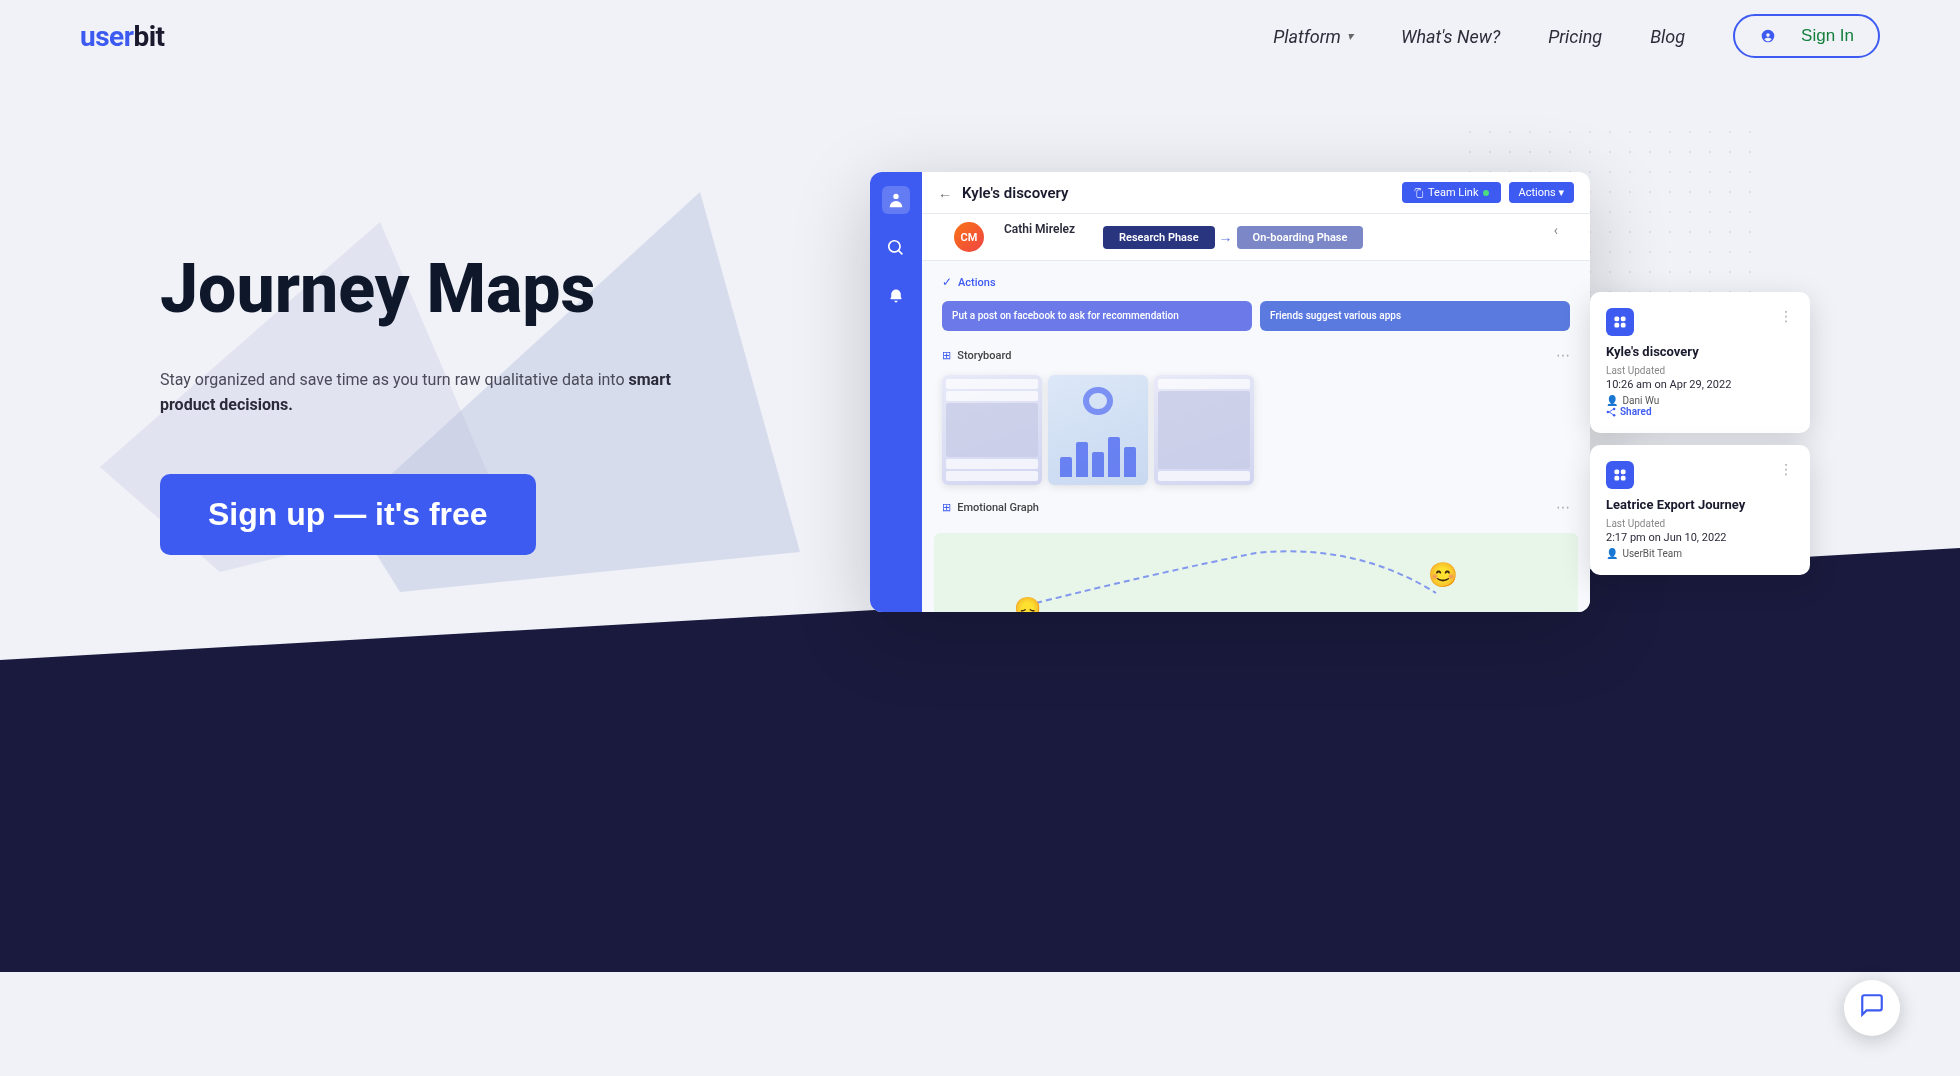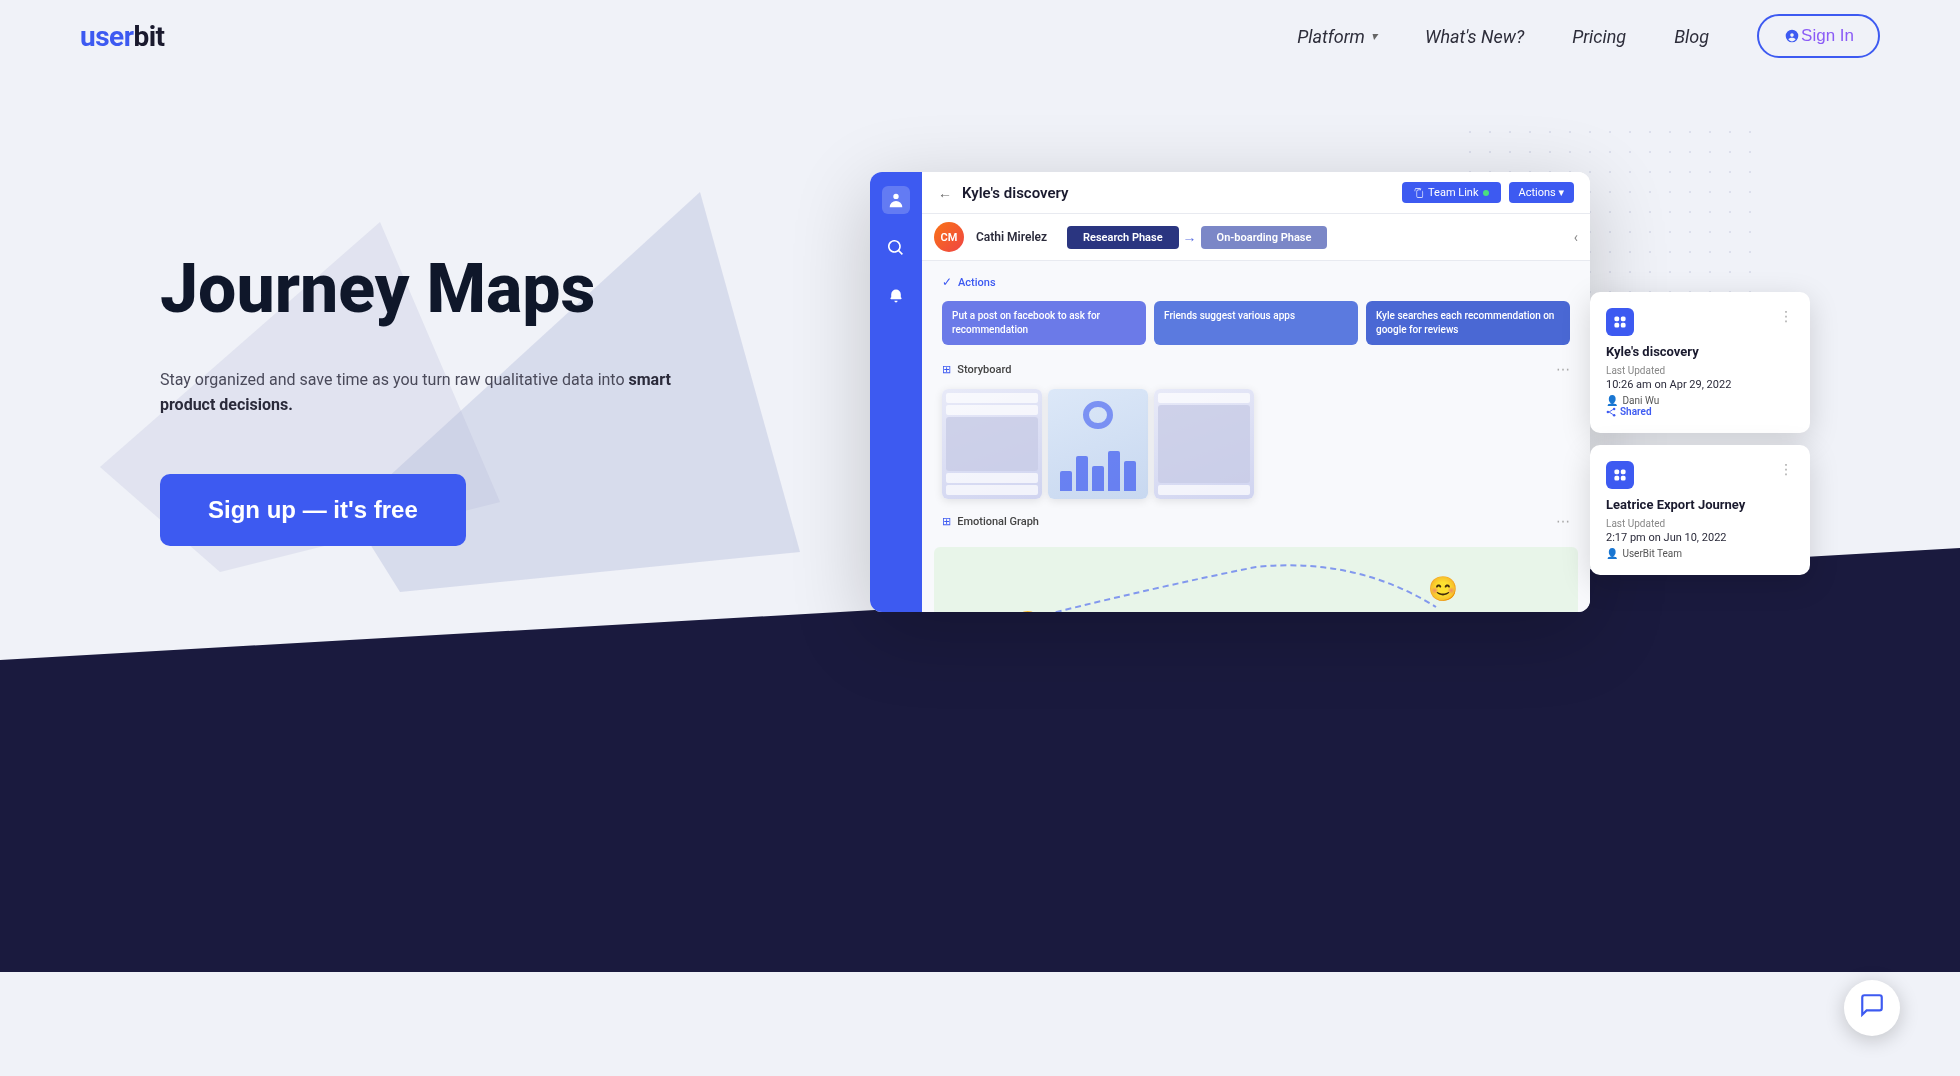--- a/index.html
+++ b/index.html
@@ -46,25 +46,25 @@
       cursor: pointer;
       font-style: italic;
     }
     .nav-link .chevron {
       font-size: 12px;
       color: #666;
     }
     .signin-btn {
       display: flex;
       align-items: center;
-      gap: 0;
+      gap: 24px;
       padding: 10px 24px;
       border: 2px solid #3d5af1;
       border-radius: 50px;
-      color: #8b5cf6;
+      color: #15803d;
       font-size: 17px;
       font-weight: 500;
       cursor: pointer;
       background: transparent;
     }
     .signin-icon {
       width: 18px;
       height: 18px;
     }
 
@@ -141,21 +141,21 @@
     }
     .hero-desc strong {
       font-weight: 700;
       color: #2a2a3a;
     }
     .signup-btn {
       display: inline-block;
       padding: 22px 48px;
       background: #3d5af1;
       color: white;
-      font-size: 24px;
+      font-size: 32px;
       font-weight: 700;
       border-radius: 10px;
       cursor: pointer;
       border: none;
       text-decoration: none;
     }
 
     
     .hero-right {
       flex: 1;
@@ -256,24 +256,23 @@
     .actions-btn {
       background: #3d5af1;
       color: white;
       padding: 4px 10px;
       border-radius: 4px;
       font-size: 11px;
     }
 
     .app-user-bar {
       background: white;
-      padding: 8px 12px;
-      display: flex;
-      align-items: center;
-      gap: 12px;
+      padding: 8px 32px;
+      display: flex;
+      gap: 20px;
       border-bottom: 1px solid #e8eaf0;
     }
     .user-avatar {
       width: 30px;
       height: 30px;
       border-radius: 50%;
       background: linear-gradient(135deg, #f97316, #ef4444);
       display: flex;
       align-items: center;
       justify-content: center;
@@ -685,23 +684,20 @@
                 <span>Actions</span>
               </div>
 
               <div class="actions-phase-strip">
                 <div class="action-card purple">
                   <span>Put a post on facebook to ask for recommendation</span>
                 </div>
                 <div class="action-card blue">
                   <span>Friends suggest various apps</span>
                 </div>
-                <div class="action-card dark-blue">
-                  <span>Kyle searches each recommendation on google for reviews</span>
-                </div>
               </div>
 
               <div class="section-row">
                 <div class="section-label">
                   <span class="section-grid-icon">⊞</span>
                   <span>Storyboard</span>
                 </div>
                 <span style="color:#aaa;font-size:14px;">⋯</span>
               </div>
               <div class="storyboard-cards">

